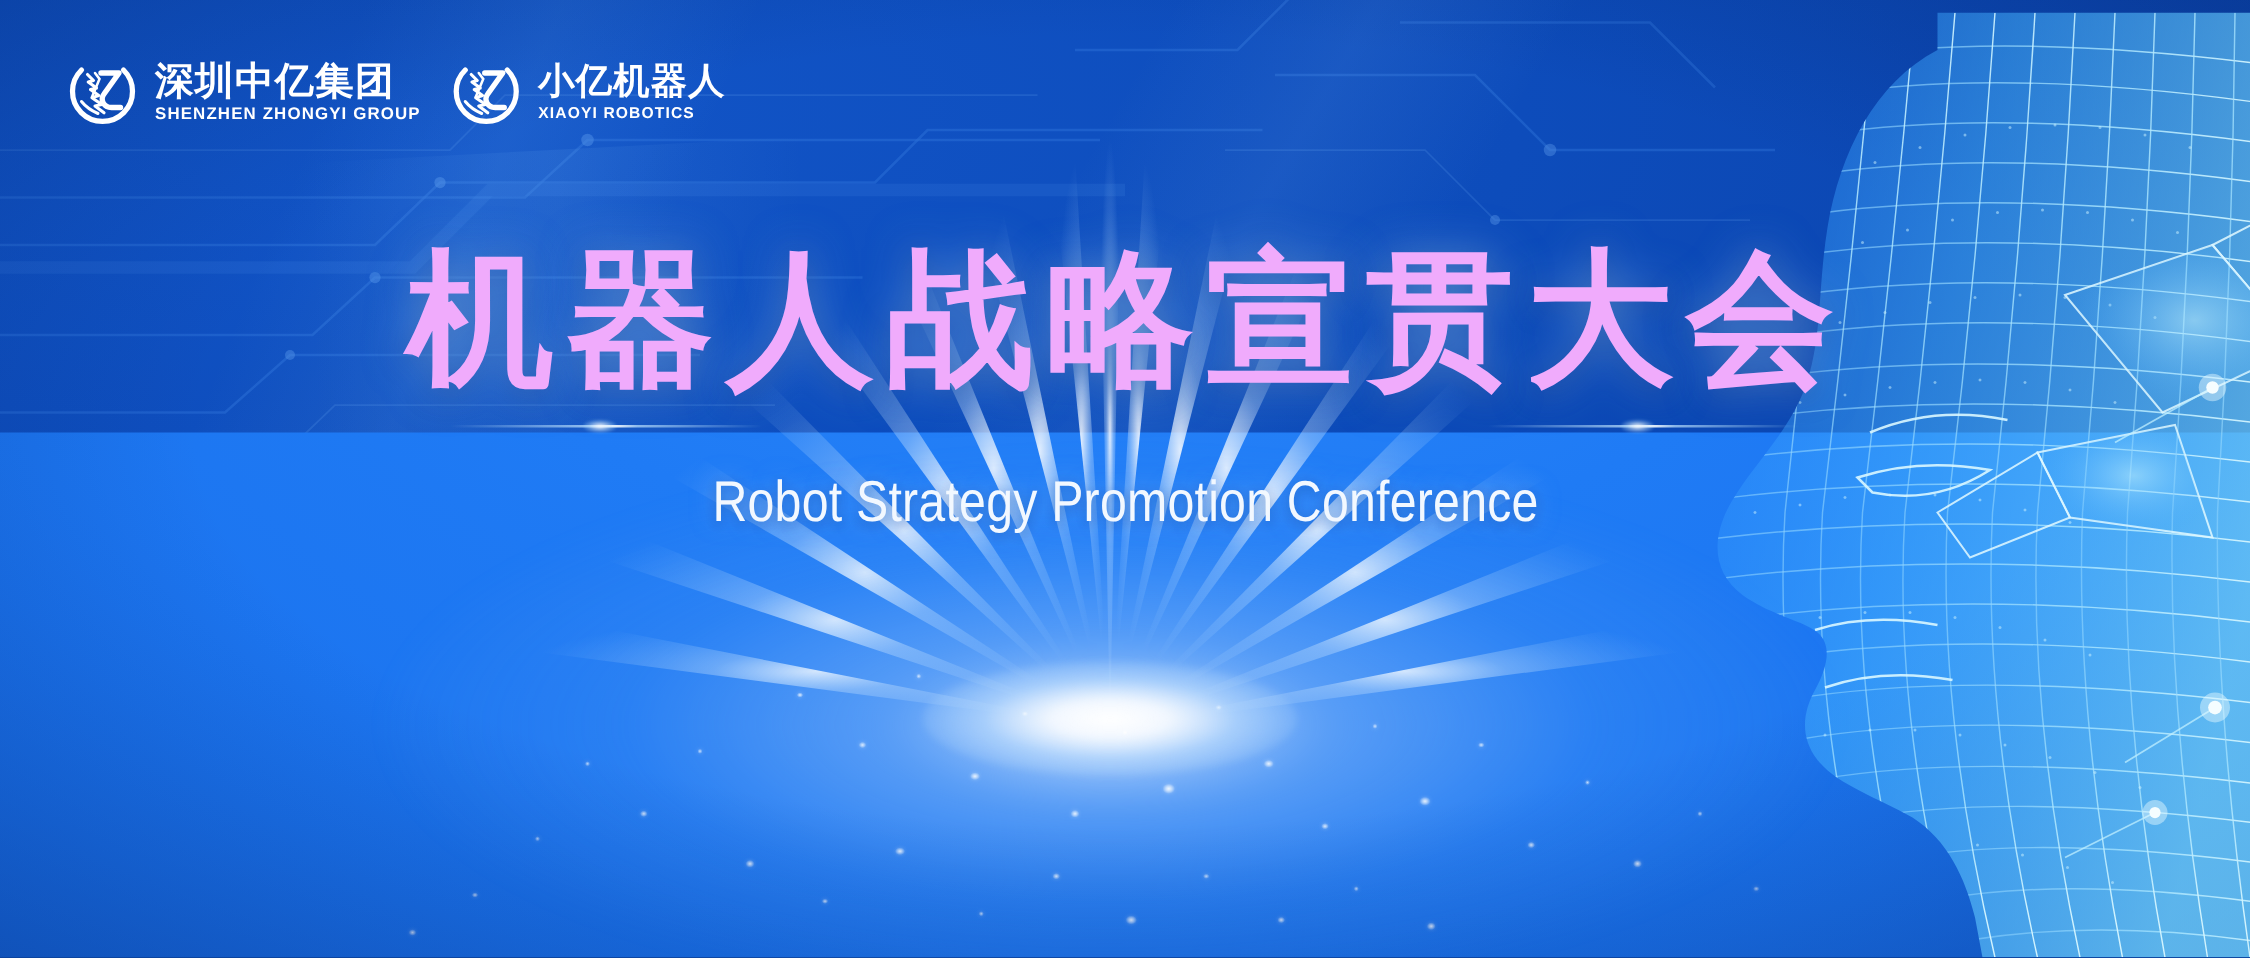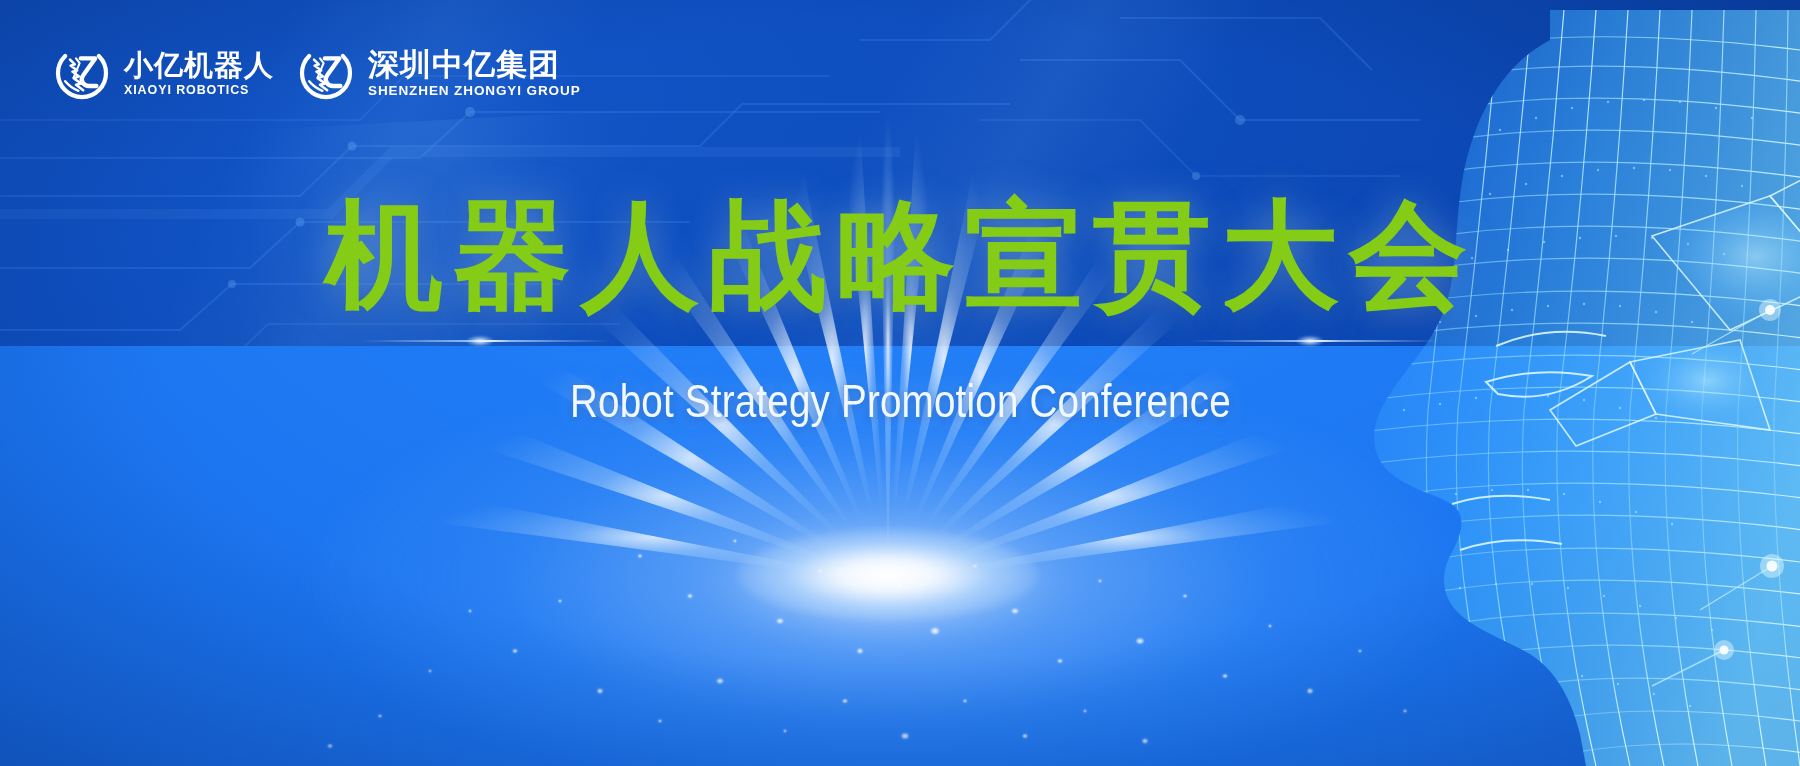--- a/index.html
+++ b/index.html
@@ -167,21 +167,21 @@
   }
   .logo.secondary .logo-cn{font-size:29px;}
   .logo.secondary .logo-en{font-size:12.5px;}
 
   
   .title-block{
     position:absolute; left:0; right:0; top:196px;
     display:flex; flex-direction:column; align-items:center;
   }
   .main-title{
-    color:#84cc16;
+    color:#f0abfc;
     font-size:118px;
     font-weight:700;
     letter-spacing:10px;
     line-height:1.0;
     white-space:nowrap;
     text-indent:10px;
     font-family:"DejaVu Sans","Liberation Sans",sans-serif;
     text-shadow:0 0 34px rgba(145,200,255,.55), 0 4px 22px rgba(8,40,110,.45);
     margin-left:-8px;
   }
@@ -504,55 +504,55 @@
       <g fill="#e8fbff" fill-opacity=".45">
         <circle cx="470" cy="300" r="11"></circle>
         <circle cx="472" cy="556" r="12"></circle>
         <circle cx="424" cy="640" r="10"></circle>
       </g>
     </svg>
   </div>
 
   <div class="logo-bar">
 
+    <div class="logo primary">
+      <span class="logo-mark">
+        <svg viewBox="0 0 100 100" aria-hidden="true">
+          <path d="M50 5 A45 45 0 1 1 49.9 5 Z M50 13 A37 37 0 1 0 50.1 13 Z" fill="#ffffff" opacity="0"></path>
+
+          <path d="M22 20 A40 40 0 1 0 78 20" fill="none" stroke="#ffffff" stroke-width="7" stroke-linecap="round"></path>
+
+          <path d="M30 26 L38 34 L31 36 L42 44 L34 46 L45 54 L36 57 L49 66 L40 68 L52 77" fill="none" stroke="#ffffff" stroke-width="4.2" stroke-linecap="round" stroke-linejoin="round"></path>
+          <path d="M40 24 L46 32 L41 44 L36 56" fill="none" stroke="#ffffff" stroke-width="3.4" stroke-linecap="round"></path>
+          <path d="M48 24 H72 L52 52 C46 60 52 70 62 70 H74" fill="none" stroke="#ffffff" stroke-width="7.2" stroke-linecap="round" stroke-linejoin="round"></path>
+          <path d="M22 62 Q30 72 44 78" fill="none" stroke="#ffffff" stroke-width="4" stroke-linecap="round"></path>
+        </svg>
+      </span>
+      <span class="logo-text">
+        <span class="logo-cn">深圳中亿集团</span>
+        <span class="logo-en">SHENZHEN ZHONGYI GROUP</span>
+      </span>
+    </div>
+
     <div class="logo secondary">
       <span class="logo-mark">
         <svg viewBox="0 0 100 100" aria-hidden="true">
           <path d="M22 20 A40 40 0 1 0 78 20" fill="none" stroke="#ffffff" stroke-width="7" stroke-linecap="round"></path>
           <path d="M30 26 L38 34 L31 36 L42 44 L34 46 L45 54 L36 57 L49 66 L40 68 L52 77" fill="none" stroke="#ffffff" stroke-width="4.2" stroke-linecap="round" stroke-linejoin="round"></path>
           <path d="M40 24 L46 32 L41 44 L36 56" fill="none" stroke="#ffffff" stroke-width="3.4" stroke-linecap="round"></path>
           <path d="M48 24 H72 L52 52 C46 60 52 70 62 70 H74" fill="none" stroke="#ffffff" stroke-width="7.2" stroke-linecap="round" stroke-linejoin="round"></path>
           <path d="M22 62 Q30 72 44 78" fill="none" stroke="#ffffff" stroke-width="4" stroke-linecap="round"></path>
         </svg>
       </span>
       <span class="logo-text">
         <span class="logo-cn">小亿机器人</span>
         <span class="logo-en">XIAOYI ROBOTICS</span>
       </span>
     </div>
 
-    <div class="logo primary">
-      <span class="logo-mark">
-        <svg viewBox="0 0 100 100" aria-hidden="true">
-          <path d="M50 5 A45 45 0 1 1 49.9 5 Z M50 13 A37 37 0 1 0 50.1 13 Z" fill="#ffffff" opacity="0"></path>
-
-          <path d="M22 20 A40 40 0 1 0 78 20" fill="none" stroke="#ffffff" stroke-width="7" stroke-linecap="round"></path>
-
-          <path d="M30 26 L38 34 L31 36 L42 44 L34 46 L45 54 L36 57 L49 66 L40 68 L52 77" fill="none" stroke="#ffffff" stroke-width="4.2" stroke-linecap="round" stroke-linejoin="round"></path>
-          <path d="M40 24 L46 32 L41 44 L36 56" fill="none" stroke="#ffffff" stroke-width="3.4" stroke-linecap="round"></path>
-          <path d="M48 24 H72 L52 52 C46 60 52 70 62 70 H74" fill="none" stroke="#ffffff" stroke-width="7.2" stroke-linecap="round" stroke-linejoin="round"></path>
-          <path d="M22 62 Q30 72 44 78" fill="none" stroke="#ffffff" stroke-width="4" stroke-linecap="round"></path>
-        </svg>
-      </span>
-      <span class="logo-text">
-        <span class="logo-cn">深圳中亿集团</span>
-        <span class="logo-en">SHENZHEN ZHONGYI GROUP</span>
-      </span>
-    </div>
-
   </div>
 
   <div class="title-block">
     <div class="main-title">机器人战略宣贯大会</div>
 
     <div class="streaks">
       <span class="streak left"></span>
       <span class="streak right"></span>
     </div>
 

